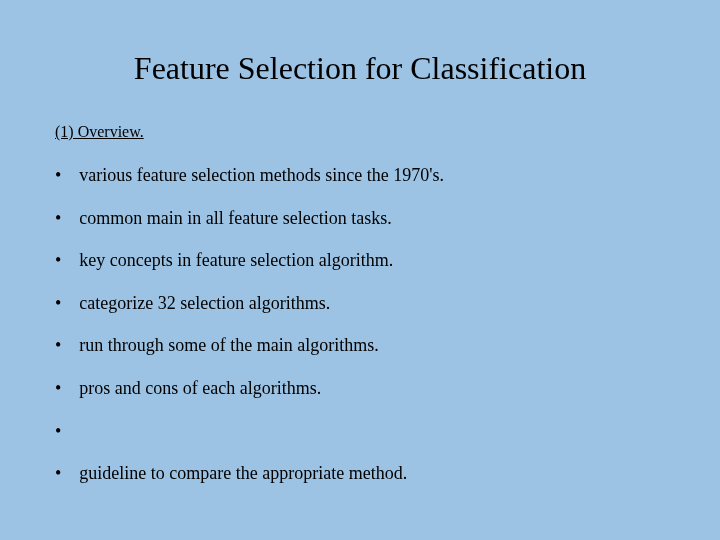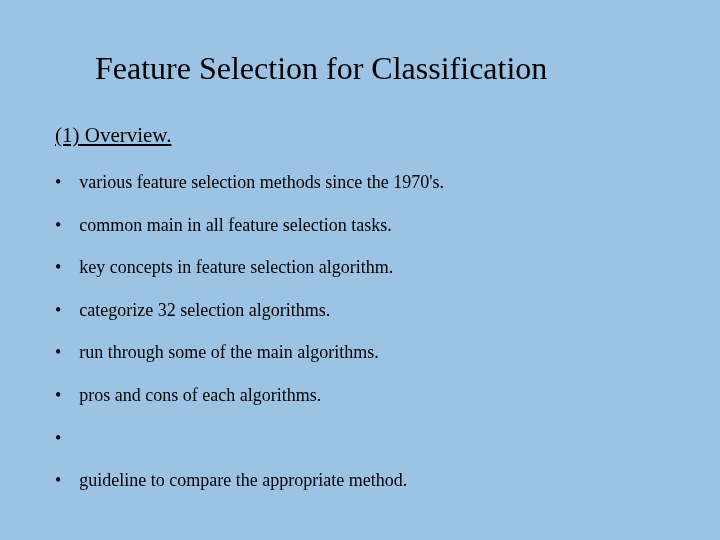--- a/index.html
+++ b/index.html
@@ -11,28 +11,28 @@
       width: 720px;
       height: 540px;
       background-color: #9cc3e4;
       font-family: "Times New Roman", Times, serif;
       padding: 50px 55px 30px 55px;
       overflow: hidden;
     }
     .title {
       font-size: 32px;
       color: #000;
-      text-align: left;
+      text-align: center;
       margin-bottom: 28px;
       font-weight: normal;
       padding-left: 40px;
       padding-right: 40px;
     }
     .section-heading {
-      font-size: 21px;
+      font-size: 16px;
       color: #000;
       text-decoration: underline;
       margin-bottom: 24px;
       font-weight: normal;
       margin-top: 36px;
     }
     .bullet-list {
       list-style: none;
       padding-left: 0;
     }

